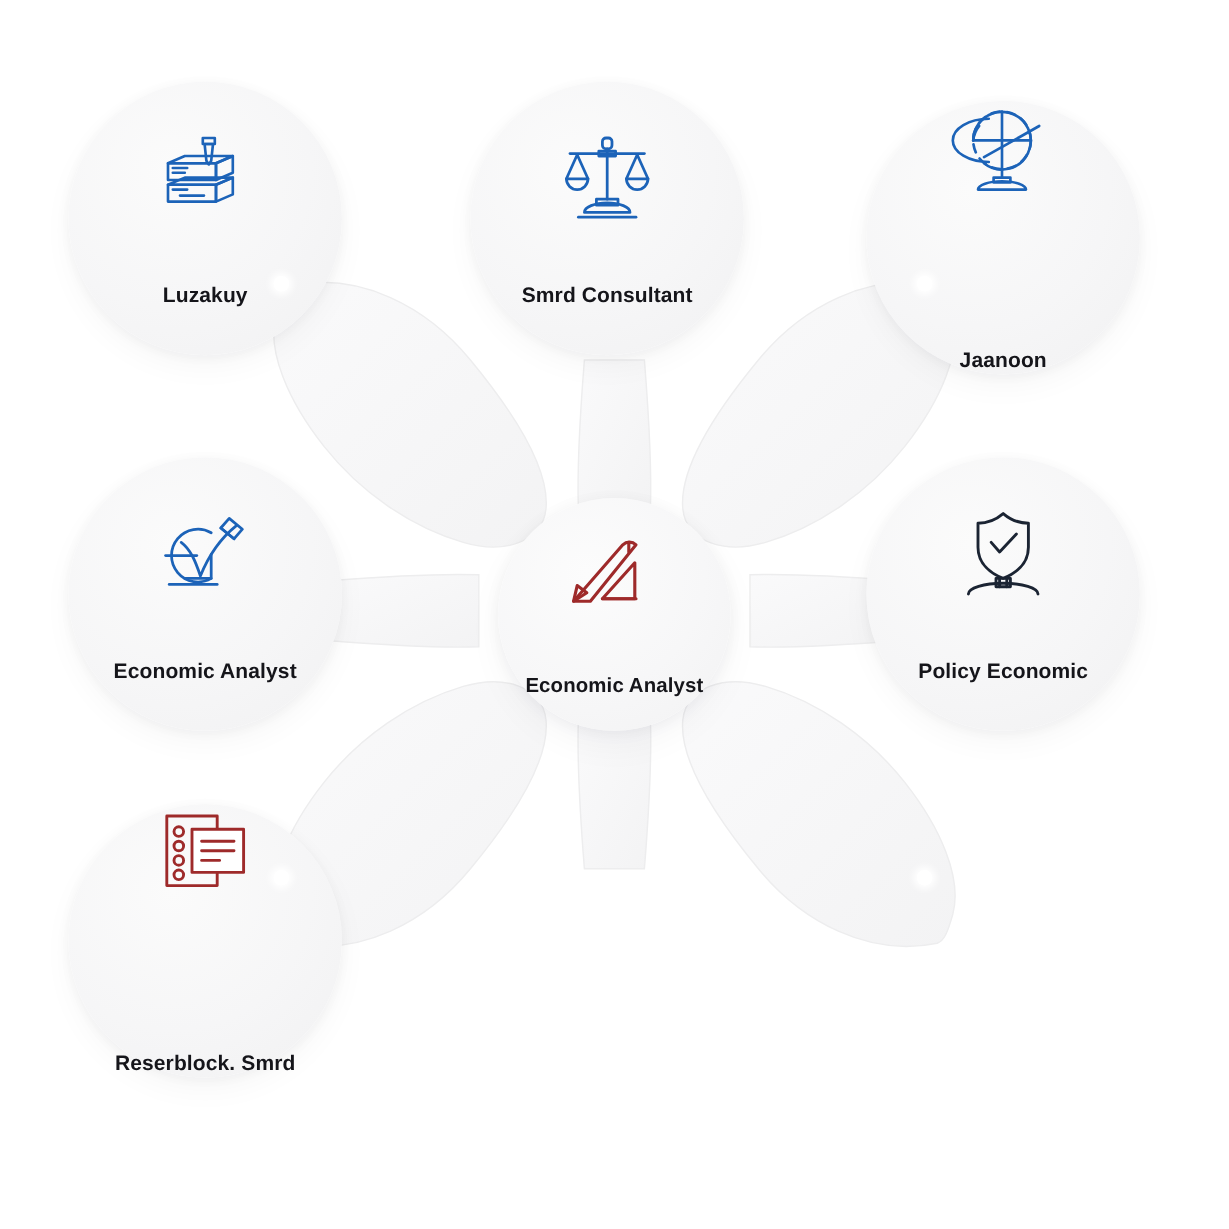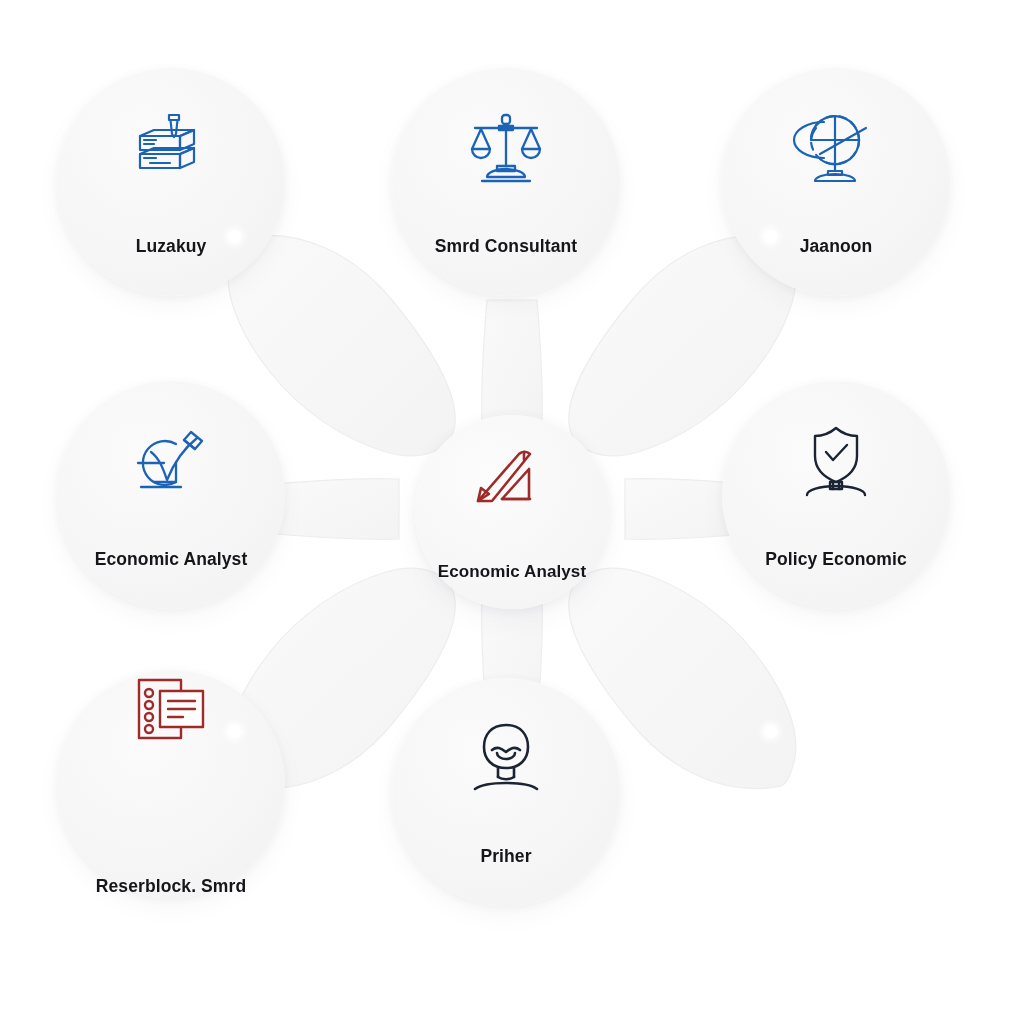--- a/index.html
+++ b/index.html
@@ -193,21 +193,21 @@
         <path d="M62 18 L53 38 h18 z"></path>
         <path d="M53 38 a9 9 0 0 0 18 0"></path>
         <path d="M28 55 h18 v5 h-18 z"></path>
         <path d="M18 66 a19 8 0 0 1 38 0 z"></path>
         <path d="M13 70 h48"></path>
       </svg>
     </div>
     <div class="label">Smrd Consultant</div>
   </div>
 
-  <div class="node satellite" style="left:722px; top:68px;">
+  <div class="node satellite" style="left:722px; top:84px;justify-content:space-between;">
     <div class="icon-wrap">
       <svg width="76" height="74" viewBox="0 0 76 74" fill="none" stroke="#1c63b8" stroke-width="2.2" stroke-linecap="round" stroke-linejoin="round">
         <path d="M13 30 a24 24 0 1 1 9 19"></path>
         <path d="M18 18 a24 24 0 0 0 -5 12"></path>
         <circle cx="37" cy="30" r="24" stroke-dasharray="7 6"></circle>
         <path d="M37 6 v48"></path>
         <path d="M13 30 h48"></path>
         <path d="M26 12 a30 18 0 0 0 0 36"></path>
         <path d="M22 44 L68 18"></path>
         <path d="M37 54 v7"></path>
@@ -269,29 +269,16 @@
         <circle cx="15" cy="43" r="4"></circle>
         <circle cx="15" cy="55" r="4"></circle>
         <rect x="26" y="17" width="43" height="36" fill="#ffffff"></rect>
         <path d="M34 27 h27 M34 35 h27 M34 43 h15"></path>
       </svg>
     </div>
     <div class="label">Reserblock. Smrd</div>
   </div>
   <div class="hotdot" style="left:228px; top:725px;"></div>
 
-  <div class="node satellite" style="left:392px; top:678px;">
-    <div class="icon-wrap">
-      <svg width="72" height="72" viewBox="0 0 72 72" fill="none" stroke="#1b2433" stroke-width="2.6" stroke-linecap="round" stroke-linejoin="round">
-        <path d="M36 4 C21 4 14 14 14 26 C14 38 22 47 36 47 C50 47 58 38 58 26 C58 14 51 4 36 4 z"></path>
-        <path d="M22 29 C27 25 31 27 36 31 C41 27 45 25 50 29"></path>
-        <path d="M27 32 a9 6 0 0 0 18 0"></path>
-        <path d="M28 47 v9 M44 47 v9"></path>
-        <path d="M28 56 a11 7 0 0 0 16 0"></path>
-        <path d="M5 68 C16 60 56 60 67 68"></path>
-      </svg>
-    </div>
-    <div class="label">Priher</div>
-  </div>
 
   <div class="hotdot" style="left:764px; top:725px;"></div>
 
 </div>
 
 </body></html>

